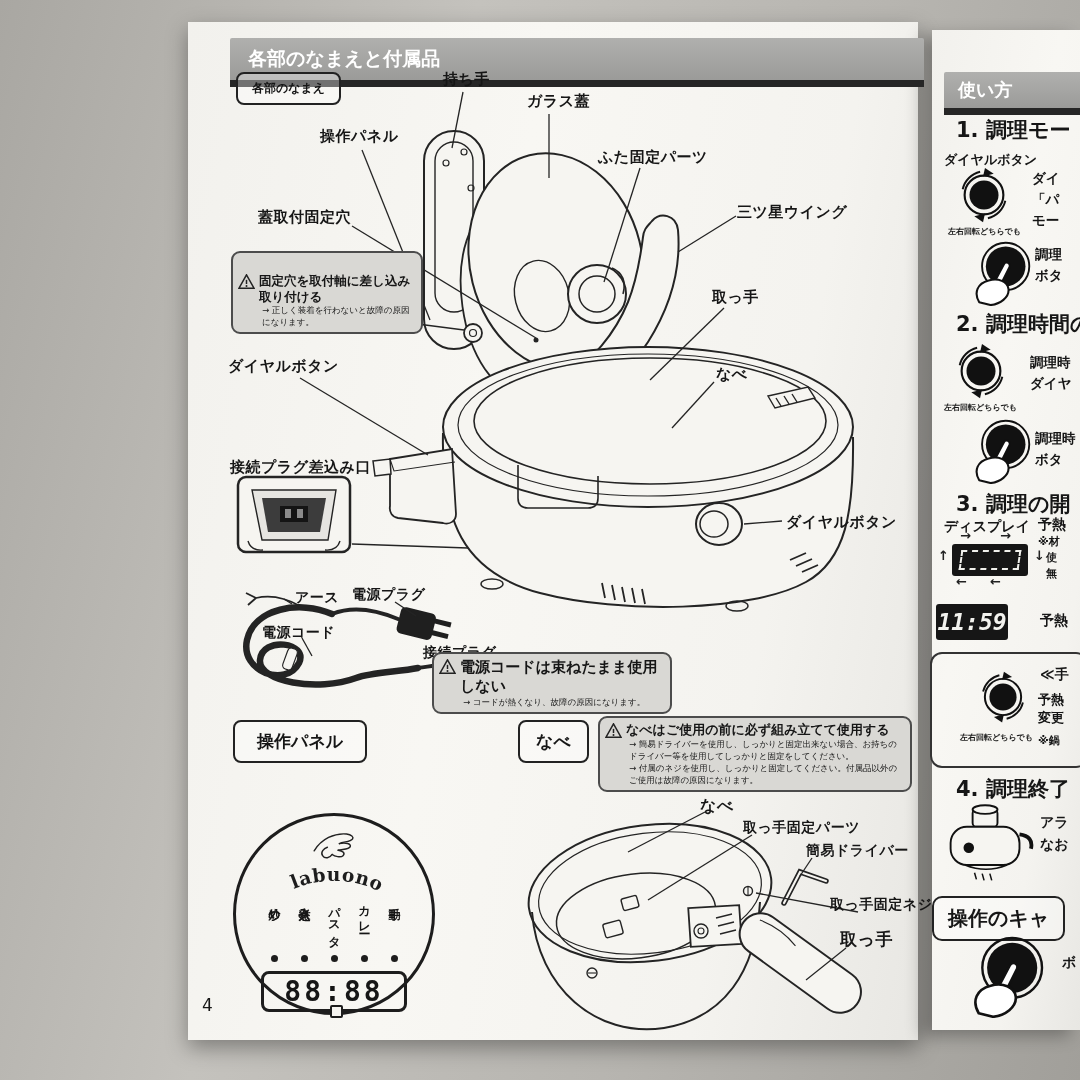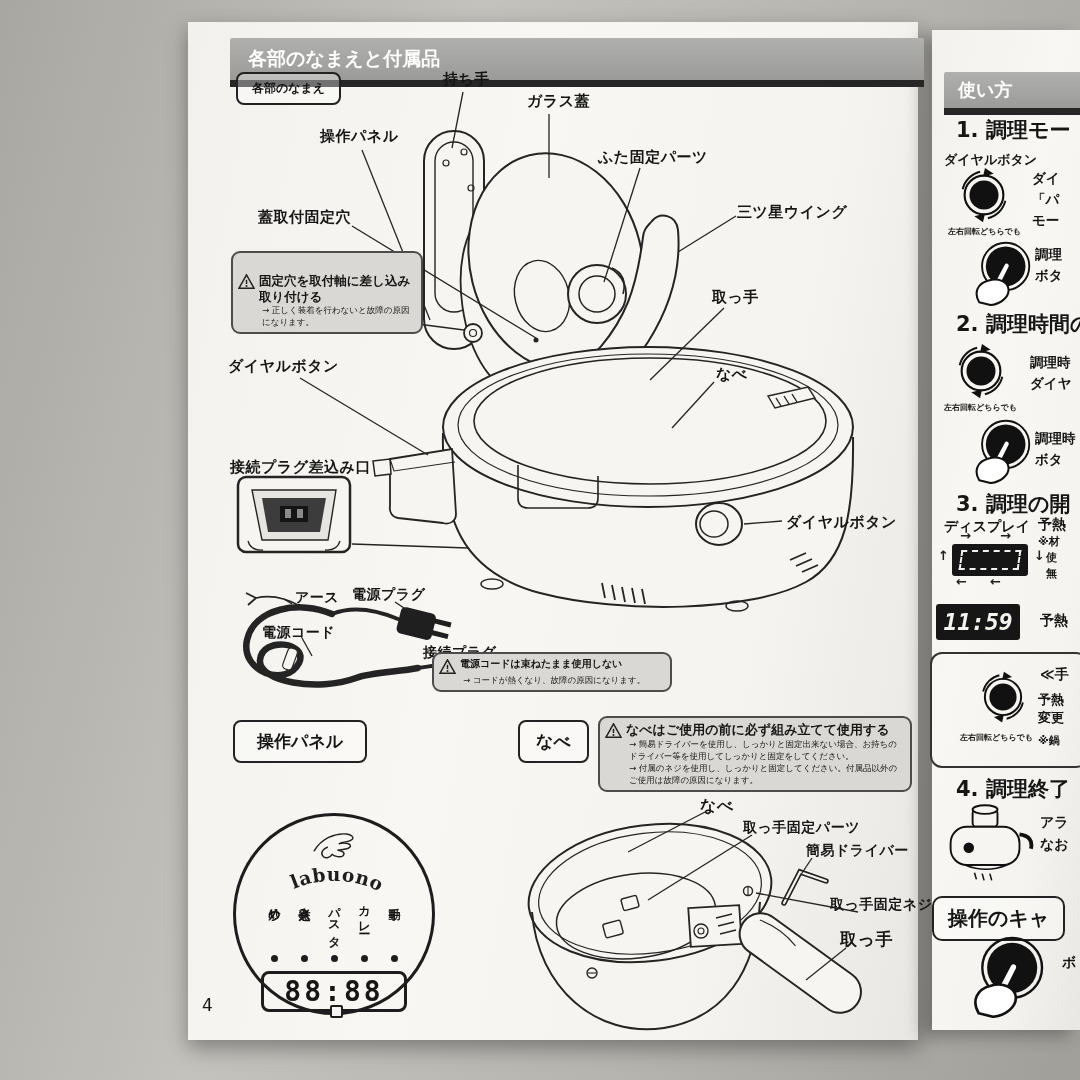--- a/index.html
+++ b/index.html
@@ -197,21 +197,21 @@
     <div class="warn-note">→ 正しく装着を行わないと故障の原因になります。</div>
   </div>
 
 
   <div class="lbl" style="left:295px;top:589px;font-size:14px;">アース</div>
   <div class="lbl" style="left:352px;top:586px;font-size:14px;">電源プラグ</div>
   <div class="lbl" style="left:262px;top:624px;font-size:14px;">電源コード</div>
   <div class="lbl" style="left:423px;top:644px;font-size:14px;">接続プラグ</div>
 
   <div class="warn" style="left:432px;top:652px;width:240px;">
-    <div class="warn-title" style="font-size:10px;">
+    <div class="warn-title" style="font-size:15px;">
       <svg class="wicon" width="17" height="15" viewBox="0 0 20 18">
           <path d="M10,1 L19,17 H1 Z" fill="none" stroke="#222" stroke-width="1.8"></path>
           <line x1="10" y1="7" x2="10" y2="12" stroke="#222" stroke-width="1.8"></line>
           <circle cx="10" cy="14.5" r="1.2" fill="#222"></circle>
         </svg>
       <span>電源コードは束ねたまま使用しない</span>
     </div>
     <div class="warn-note">→ コードが熱くなり、故障の原因になります。</div>
   </div>
 
@@ -364,21 +364,21 @@
       </div>
   </div>
 
   <div class="rp-small" style="left:1038px;top:514px;line-height:1.45;">
     <div style="font-size:14px;">予熱</div>
     <div style="font-size:11px;">※材</div>
     <div style="font-size:11px;padding-left:8px;">使</div>
     <div style="font-size:11px;padding-left:8px;">無</div>
   </div>
 
-  <div class="time-box" style="left:936px;top:604px;width:84px;height:36px;font-size:23px;">
+  <div class="time-box" style="left:936px;top:604px;width:72px;height:36px;font-size:23px;">
     <span>11:59</span>
   </div>
   <div class="rp-small" style="left:1040px;top:610px;font-size:14px;">予熱</div>
 
   <div class="rbox" style="left:930px;top:652px;width:154px;height:112px;">
     <svg class="abs" style="left:42px;top:14px;" width="58" height="58" viewBox="0 0 64 64">
       <circle cx="32" cy="32" r="15" fill="#111"></circle>
       <circle cx="32" cy="32" r="20" fill="none" stroke="#111" stroke-width="2.2"></circle>
       <path d="M10,26 A24,24 0 0 1 28,8" fill="none" stroke="#111" stroke-width="2"></path>
       <polygon points="33,4 42,10 31,13" fill="#111"></polygon>

